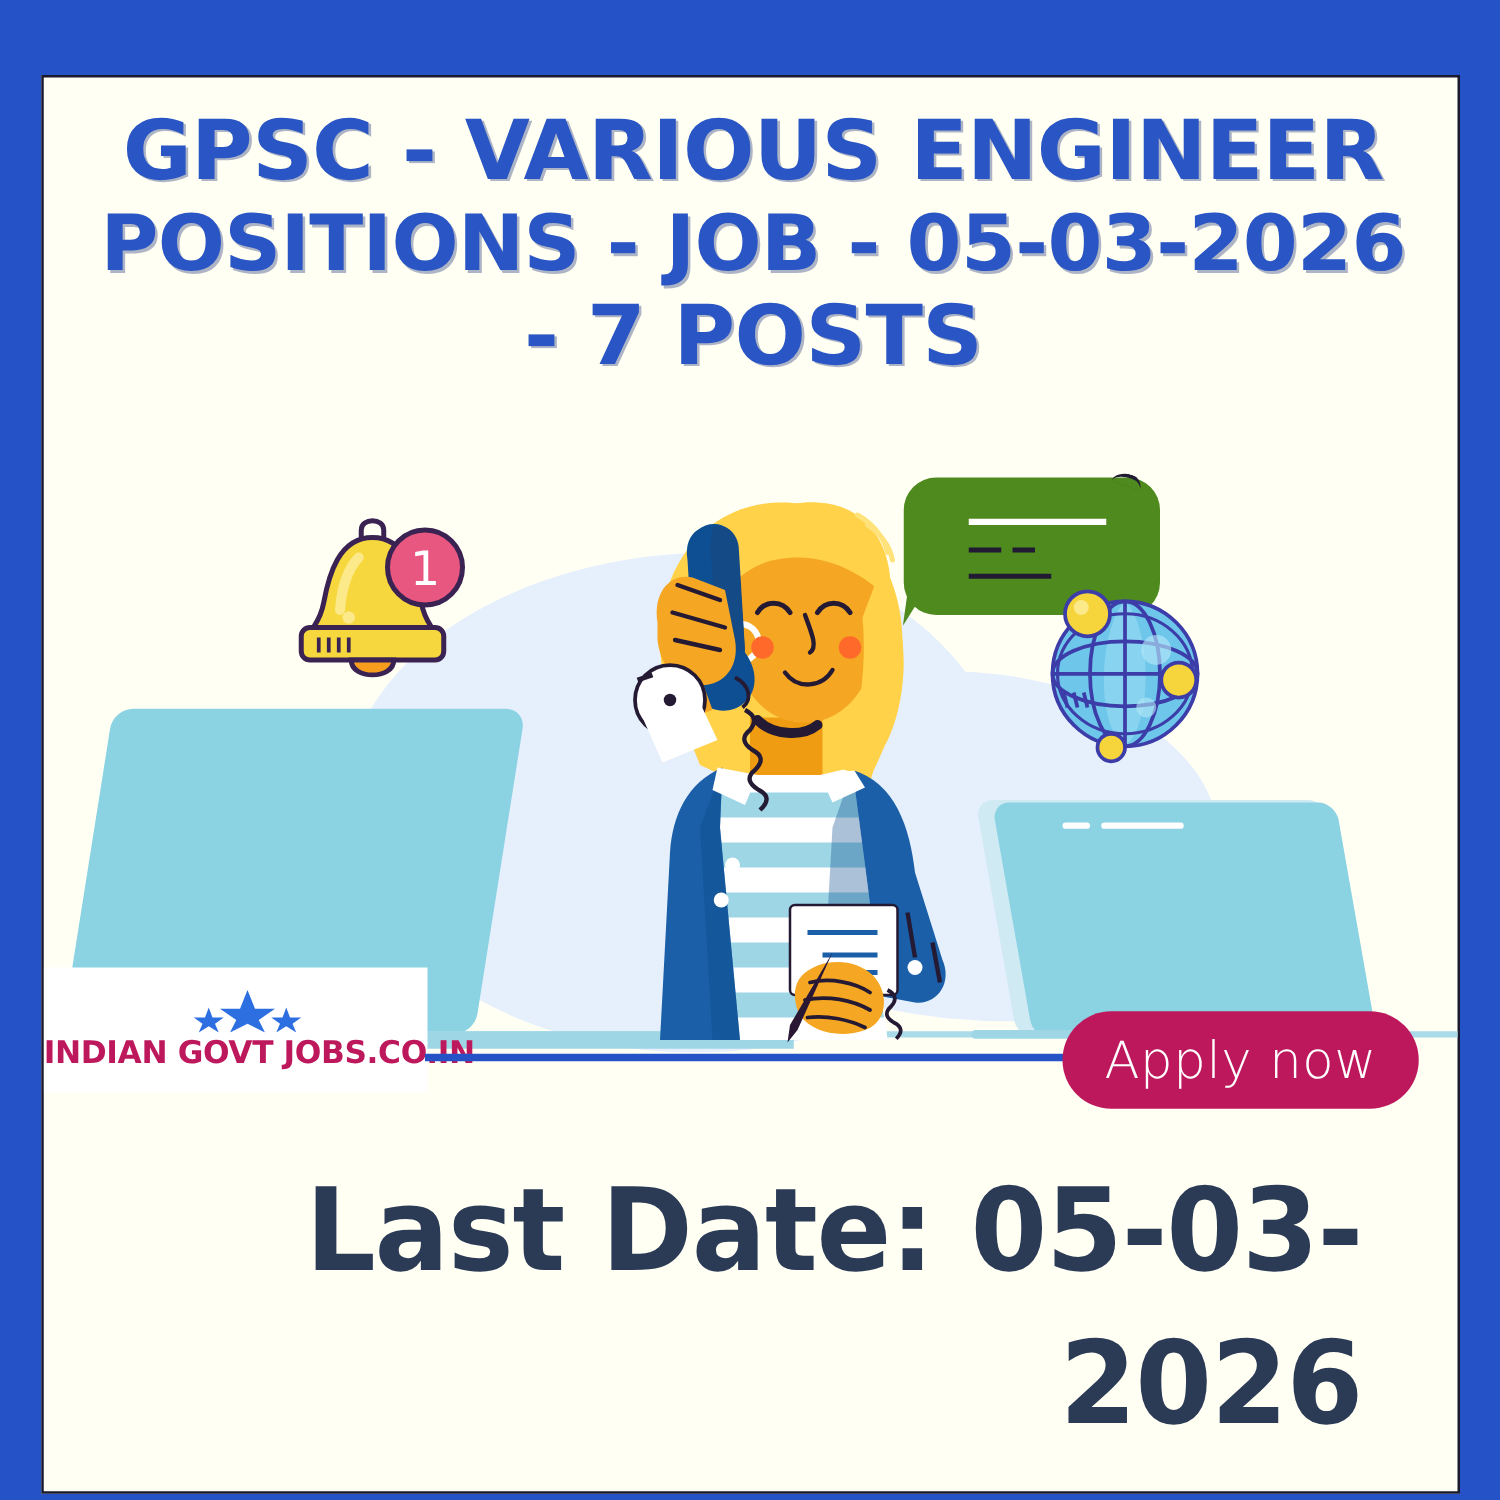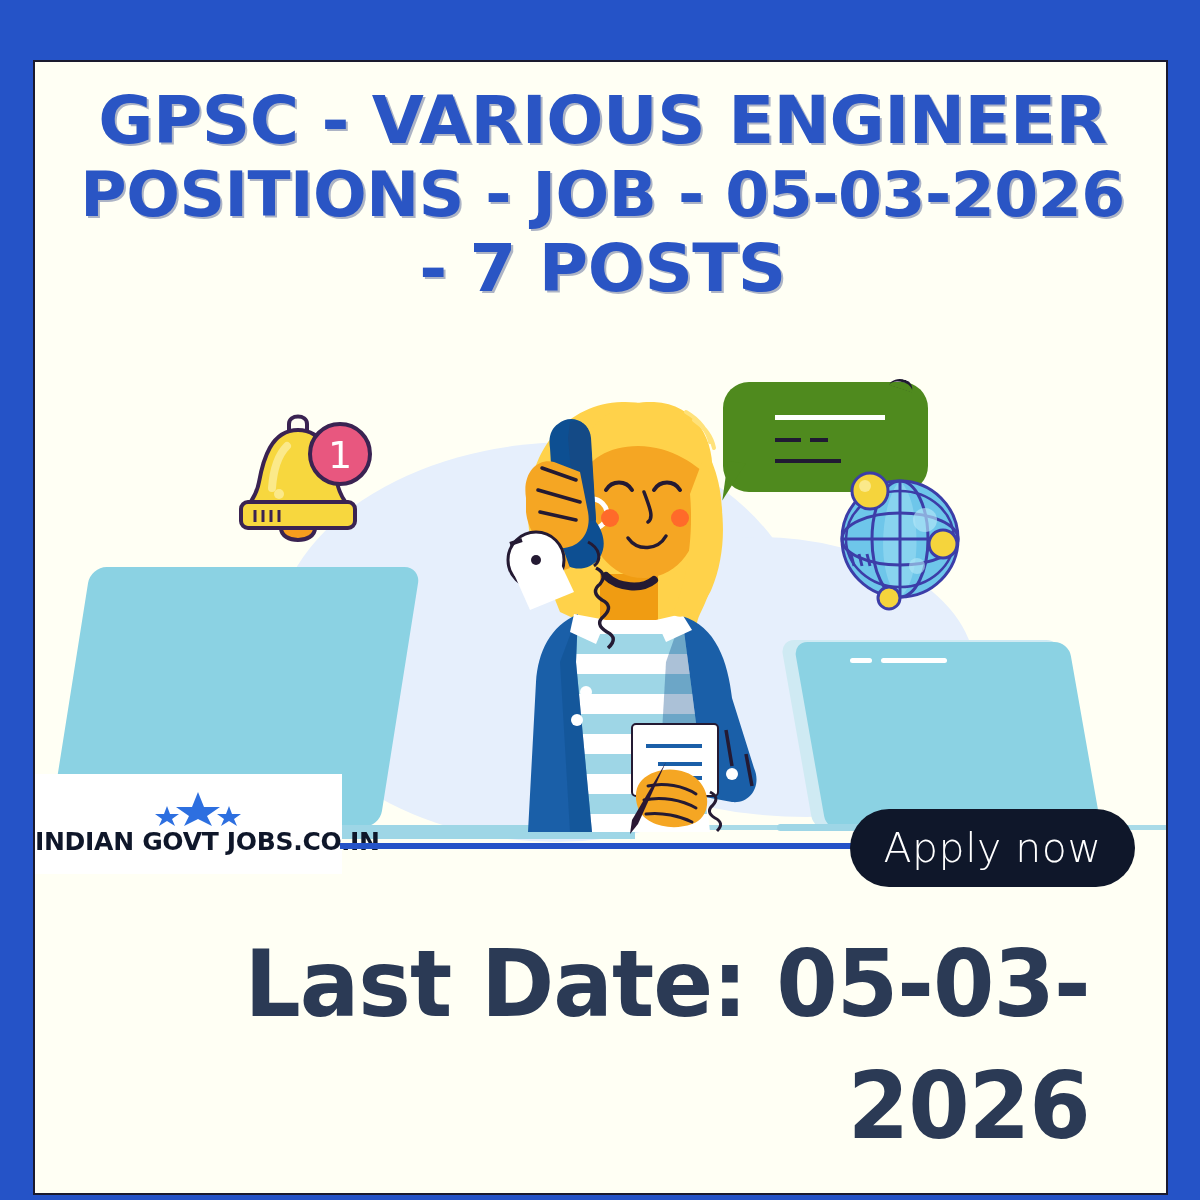--- a/index.html
+++ b/index.html
@@ -154,34 +154,34 @@
     width:90px; height:34px;
   }
   #logo-text {
     position:absolute; left:0px; top:765px;
     width:307px;
     text-align:center;
     font-family:"DejaVu Sans", sans-serif;
     font-weight:bold;
     font-size:25px;
     letter-spacing:-0.3px;
-    color:#0f172a;
+    color:#be185d;
     white-space:nowrap;
   }
   #rule {
     position:absolute; left:305px; top:781px;
     width:516px; height:6px;
     background:#2553c7;
   }
 
   
   #apply-btn {
     position:absolute; left:815px; top:747px;
     width:285px; height:78px;
-    background:#0f172a;
+    background:#be185d;
     border-radius:44px;
     display:flex; align-items:center; justify-content:center;
     cursor:pointer;
   }
   #apply-label {
     font-family:"DejaVu Sans", sans-serif;
     font-weight:300;
     font-size:41px;
     color:#ffffff;
     letter-spacing:0.5px;

